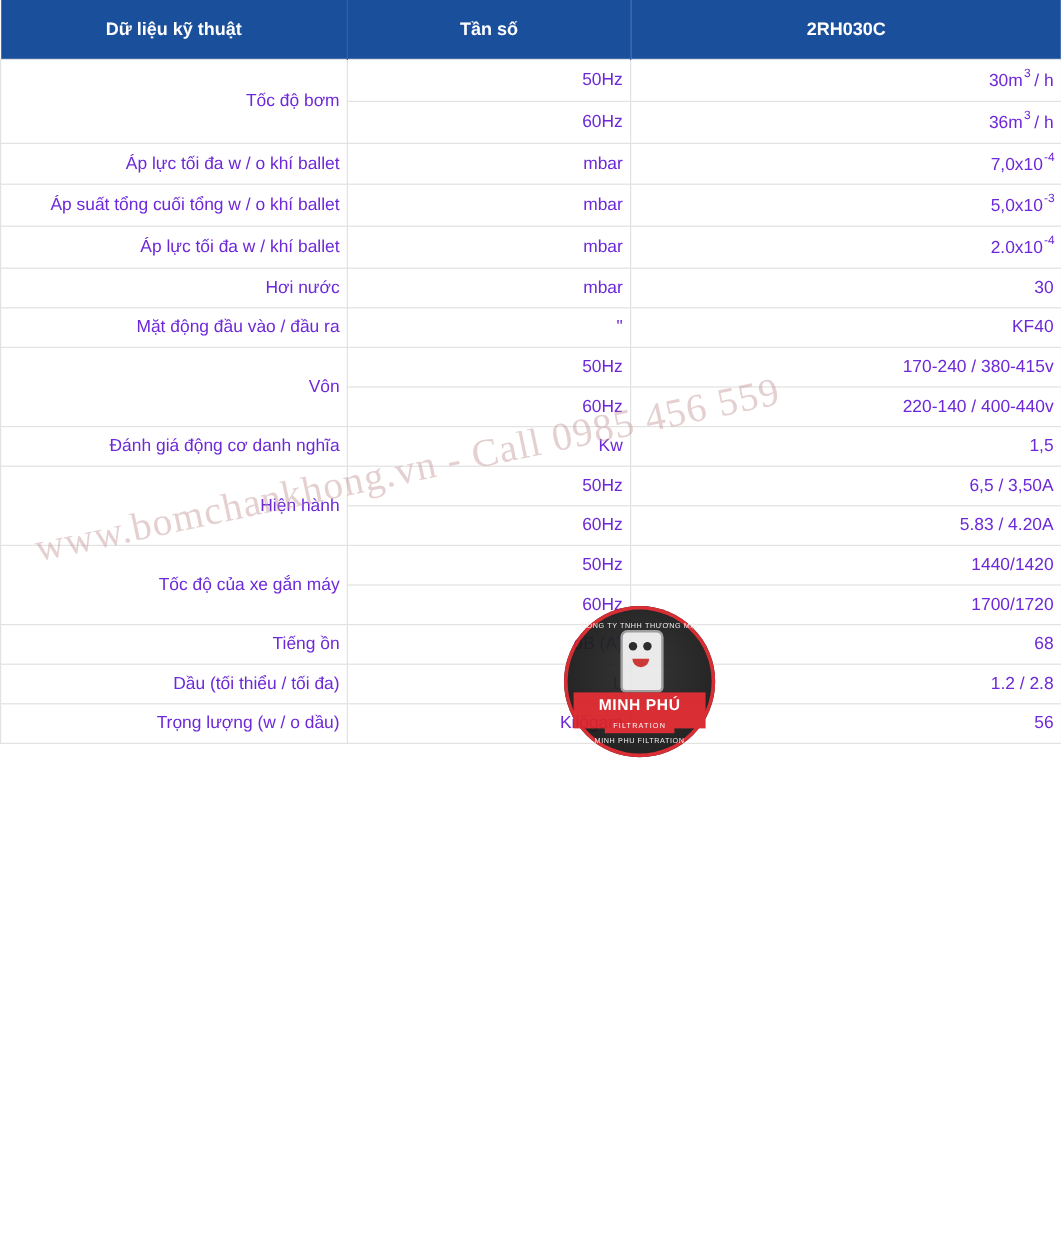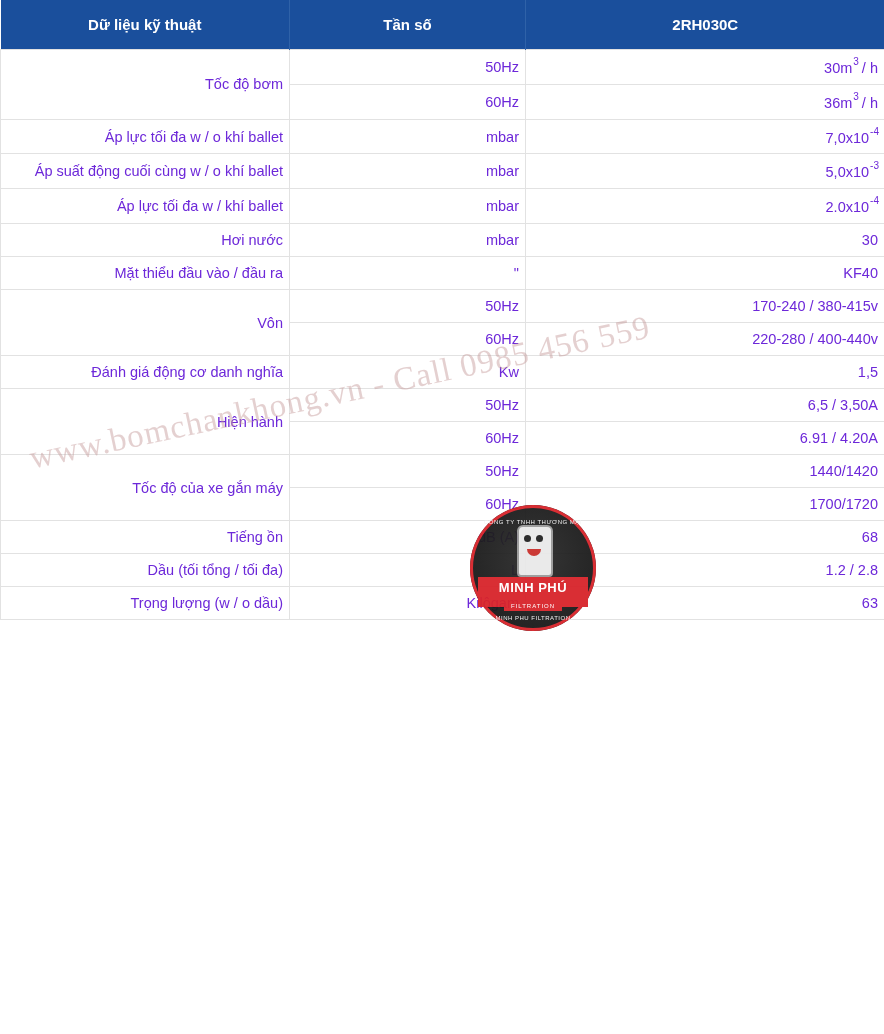--- a/index.html
+++ b/index.html
@@ -184,85 +184,85 @@
       <tr>
         <td>60Hz</td>
         <td><span class="exp-wrap">36m<sup>3</sup> / h</span></td>
       </tr>
       <tr>
         <td class="label-cell" rowspan="1">Áp lực tối đa w / o khí ballet</td>
         <td>mbar</td>
         <td><span class="exp-wrap">7,0x10<sup>-4</sup></span></td>
       </tr>
       <tr>
-        <td class="label-cell" rowspan="1">Áp suất động cuối cùng w / o khí ballet</td>
+        <td class="label-cell" rowspan="1">Áp suất tổng cuối tổng w / o khí ballet</td>
         <td>mbar</td>
         <td><span class="exp-wrap">5,0x10<sup>-3</sup></span></td>
       </tr>
       <tr>
         <td class="label-cell" rowspan="1">Áp lực tối đa w / khí ballet</td>
         <td>mbar</td>
         <td><span class="exp-wrap">2.0x10<sup>-4</sup></span></td>
       </tr>
       <tr>
         <td class="label-cell" rowspan="1">Hơi nước</td>
         <td>mbar</td>
         <td><span class="exp-wrap">30</span></td>
       </tr>
       <tr>
-        <td class="label-cell" rowspan="1">Mặt thiểu đầu vào / đầu ra</td>
+        <td class="label-cell" rowspan="1">Mặt động đầu vào / đầu ra</td>
         <td>"</td>
         <td><span class="exp-wrap">KF40</span></td>
       </tr>
       <tr>
         <td class="label-cell" rowspan="2">Vôn</td>
         <td>50Hz</td>
         <td><span class="exp-wrap">170-240 / 380-415v</span></td>
       </tr>
       <tr>
         <td>60Hz</td>
-        <td><span class="exp-wrap">220-280 / 400-440v</span></td>
+        <td><span class="exp-wrap">220-140 / 400-440v</span></td>
       </tr>
       <tr>
         <td class="label-cell" rowspan="1">Đánh giá động cơ danh nghĩa</td>
         <td>Kw</td>
         <td><span class="exp-wrap">1,5</span></td>
       </tr>
       <tr>
         <td class="label-cell" rowspan="2">Hiện hành</td>
         <td>50Hz</td>
         <td><span class="exp-wrap">6,5 / 3,50A</span></td>
       </tr>
       <tr>
         <td>60Hz</td>
-        <td><span class="exp-wrap">6.91 / 4.20A</span></td>
+        <td><span class="exp-wrap">5.83 / 4.20A</span></td>
       </tr>
       <tr>
         <td class="label-cell" rowspan="2">Tốc độ của xe gắn máy</td>
         <td>50Hz</td>
         <td><span class="exp-wrap">1440/1420</span></td>
       </tr>
       <tr>
         <td>60Hz</td>
         <td><span class="exp-wrap">1700/1720</span></td>
       </tr>
       <tr>
         <td class="label-cell" rowspan="1">Tiếng ồn</td>
         <td>dB (A)</td>
         <td><span class="exp-wrap">68</span></td>
       </tr>
       <tr>
-        <td class="label-cell" rowspan="1">Dầu (tối tổng / tối đa)</td>
+        <td class="label-cell" rowspan="1">Dầu (tối thiểu / tối đa)</td>
         <td>L</td>
         <td><span class="exp-wrap">1.2 / 2.8</span></td>
       </tr>
       <tr>
         <td class="label-cell" rowspan="1">Trọng lượng (w / o dầu)</td>
         <td>Kilôgam</td>
-        <td><span class="exp-wrap">63</span></td>
+        <td><span class="exp-wrap">56</span></td>
       </tr>
     </tbody>
 </table>
 
 <div class="wm-layer">
   <div class="wm-text">www.bomchankhong.vn - Call 0985 456 559</div>
   <div class="logo">
     <div class="ring-text-top">CÔNG TY TNHH THƯƠNG MẠI</div>
     <div class="mascot"></div>
     <div class="banner">MINH PHÚ</div>

